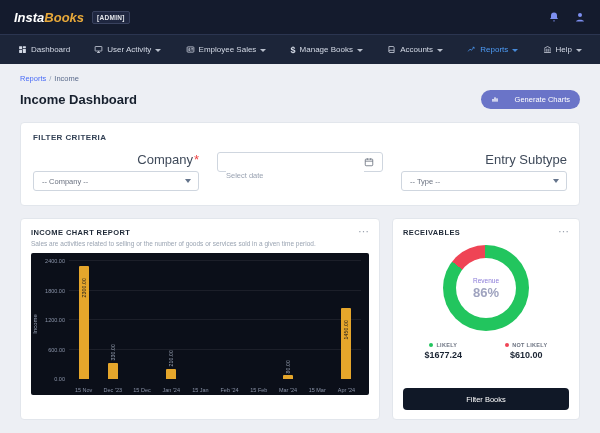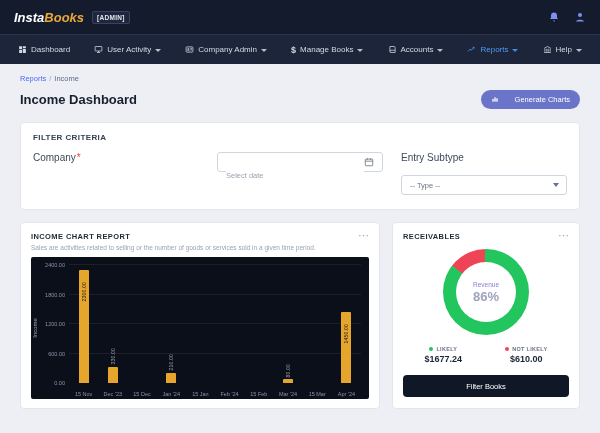--- a/index.html
+++ b/index.html
@@ -31,21 +31,21 @@
   .breadcrumb .current { color:#5b6b8c; }
   .title-row { display:flex; align-items:center; justify-content:space-between; margin-top:7px; }
   .page-title { font-size:13px; font-weight:bold; color:#17202e; }
   .generate-btn { display:flex; align-items:flex-start; gap:16px; background:#6a74c8; color:#fff; font-size:7.5px; border:none; border-radius:10px; padding:5px 10px; cursor:pointer; }
   .generate-btn svg { width:8px; height:8px; }
 
   
   .filter-card { background:#fff; border:1px solid #e2e6ec; border-radius:4px; margin-top:13px; padding:10px 12px 14px; }
   .filter-title { font-size:8px; font-weight:bold; color:#334155; letter-spacing:.4px; }
   .filter-grid { display:grid; grid-template-columns:1fr 1fr 1fr; gap:18px; margin-top:10px; }
-  .field-label { font-size:10px; color:#3f4a5a; margin-bottom:12px; }
+  .field-label { font-size:13px; color:#3f4a5a; margin-bottom:4px;text-align:right; }
   .req { color:#ef4444; margin-left:1px; }
   .select-box, .date-box { position:relative; height:20px; border:1px solid #cfd6df; border-radius:3px; display:flex; align-items:center; padding:0 8px; font-size:7.5px; color:#6b7280; background:#fff; cursor:pointer; }
   .select-caret { position:absolute; right:7px; width:0; height:0; border-left:3px solid transparent; border-right:3px solid transparent; border-top:4px solid #64748b; }
   .date-box input { border:none; outline:none; flex:1; font-size:7.5px; color:#374151; font-family:"Liberation Sans",sans-serif;margin-top:26px; }
   .date-box input::placeholder { color:#9aa3b2; }
   .cal-icon { color:#6b7280; display:flex; }
   .cal-icon svg { width:10px; height:10px; }
 
   
   .cards-row { display:grid; grid-template-columns:1fr 188px; gap:12px; margin-top:12px; }
@@ -72,21 +72,21 @@
   .receivables { display:flex; flex-direction:column; }
   .donut { width:86px; height:86px; border-radius:50%; margin:8px auto 0; position:relative; }
   .donut-hole { position:absolute; left:13px; top:13px; width:60px; height:60px; border-radius:50%; background:#fff; display:flex; flex-direction:column; align-items:center; justify-content:center; }
   .donut-label { font-size:6.5px; color:#8b7bd8; }
   .donut-value { font-size:13px; font-weight:600; color:#9fa3bf; margin-top:1px; }
   .legend { display:flex; justify-content:space-around; margin-top:11px; }
   .legend-item { text-align:center; }
   .legend-top { display:flex; align-items:center; justify-content:center; gap:3px; font-size:5.5px; font-weight:bold; color:#6b7280; letter-spacing:.3px; }
   .dot { width:4px; height:4px; border-radius:50%; display:inline-block; }
   .legend-amount { font-size:9px; font-weight:bold; color:#1a2433; margin-top:2px; }
-  .filter-books-btn { margin-top:11px; width:100%; height:22px; background:#101827; color:#fff; font-size:7.5px; border:none; border-radius:4px; cursor:pointer; font-family:"Liberation Sans",sans-serif; }
+  .filter-books-btn { margin-top:28px; width:100%; height:22px; background:#101827; color:#fff; font-size:7.5px; border:none; border-radius:4px; cursor:pointer; font-family:"Liberation Sans",sans-serif; }
 </style>
 </head>
 <body>
 
 <header class="app-header">
   <div class="brand">
     <span>Insta</span>
       <span class="gold">Books</span>
     <span class="admin-badge">[ADMIN]</span>
   </div>
@@ -129,21 +129,21 @@
     <span class="caret"></span>
   </div>
   <div class="nav-item">
     <span class="nav-icon">
         <svg viewBox="0 0 24 24" fill="none" stroke="currentColor" stroke-width="2">
           <rect x="3" y="5" width="18" height="14" rx="2"></rect>
           <circle cx="9" cy="11" r="2"></circle>
           <path d="M6 16c.8-2 5.2-2 6 0M14 9h5M14 13h5"></path>
         </svg>
       </span>
-    <span>Company Admin</span>
+    <span>Employee Sales</span>
     <span class="caret"></span>
   </div>
   <div class="nav-item">
     <span class="nav-icon dollar-icon">$</span>
     <span>Manage Books</span>
     <span class="caret"></span>
   </div>
   <div class="nav-item">
     <span class="nav-icon">
         <svg viewBox="0 0 24 24" fill="none" stroke="currentColor" stroke-width="2">
@@ -192,20 +192,24 @@
         </svg>
       <span>Generate Charts</span>
     </button>
   </div>
 
   <section class="filter-card">
     <div class="filter-title">FILTER CRITERIA</div>
     <div class="filter-grid">
       <div>
         <div class="field-label"><span>Company</span><span class="req">*</span></div>
+        <div class="select-box">
+          <span>-- Company --</span>
+          <span class="select-caret"></span>
+        </div>
       </div>
       <div>
         <div class="date-box">
           <input type="text" placeholder="Select date" style="">
           <span class="cal-icon">
               <svg viewBox="0 0 24 24" fill="none" stroke="currentColor" stroke-width="2">
                 <rect x="3" y="5" width="18" height="16" rx="2"></rect>
                 <path d="M3 10h18M8 3v4M16 3v4"></path>
               </svg>
             </span>

